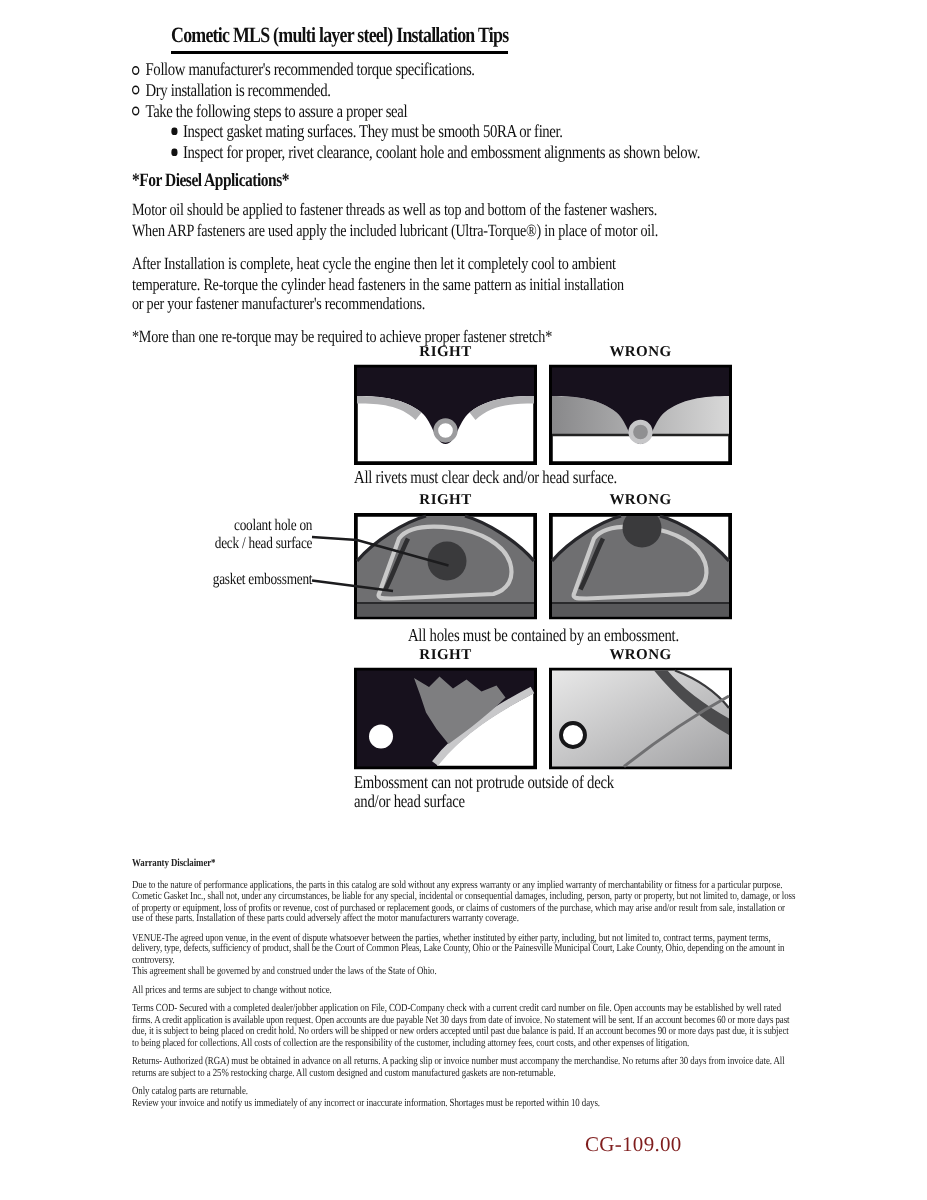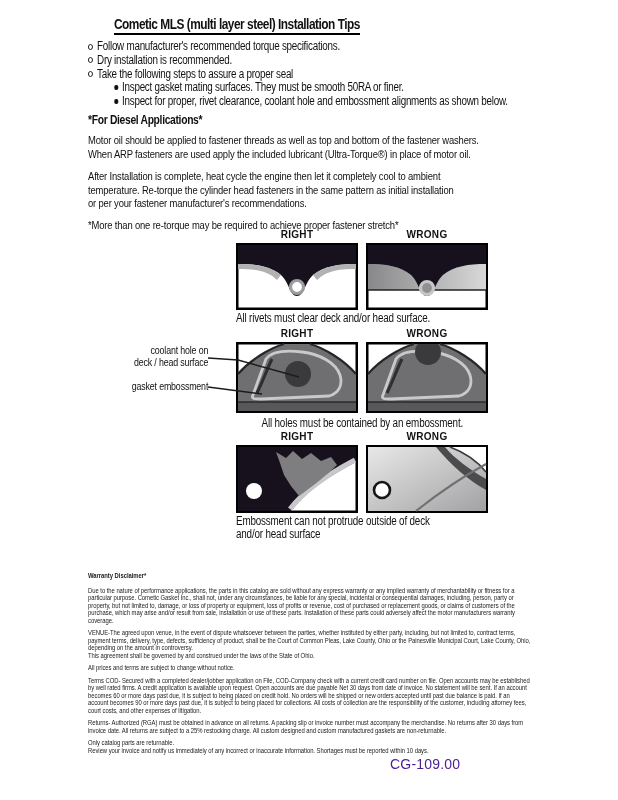--- a/index.html
+++ b/index.html
@@ -1,17 +1,17 @@
 <!DOCTYPE html>
 <html><head>
 <meta charset="utf-8">
 <style>
   html,body{margin:0;padding:0;background:#fff;}
   .page{position:relative;width:618px;height:800px;background:#fff;overflow:hidden;
-        font-family:Liberation Sans, sans-serif;color:#111;}
+        font-family:Liberation Serif, serif;color:#111;}
   .abs{position:absolute;}
   .sq{transform:scaleX(0.82);transform-origin:0 0;}
 
   .title{left:114px;top:16px;font-size:14.5px;font-weight:bold;letter-spacing:-0.6px;
          border-bottom:2px solid #000;padding-bottom:1px;white-space:nowrap;}
 
   .bullets{left:88px;top:40px;width:600px;font-size:12px;letter-spacing:-0.3px;}
   .blt{display:flex;line-height:13.8px;white-space:nowrap;}
   .blt.sub{margin-left:32px;}
   .mk-o{flex:none;width:4px;height:4px;border:1.2px solid #111;border-radius:50%;margin:3.5px 5px 0 0;}
@@ -27,21 +27,21 @@
   .caption{position:absolute;font-size:12px;letter-spacing:-0.2px;line-height:12.5px;white-space:pre-line;}
 
   .ann{position:absolute;width:149px;text-align:right;font-size:10.8px;line-height:12px;
        letter-spacing:-0.2px;white-space:pre-line;}
 
   .legal{left:88px;top:572px;width:540px;font-size:7.2px;line-height:7.5px;
          letter-spacing:-0.05px;color:#222;}
   .legal .hd{font-weight:bold;margin:0 0 7px 0;}
   .legal p{margin:0 0 5px 0;white-space:pre-line;}
 
-  .doccode{left:390px;top:756px;font-size:14px;letter-spacing:0.2px;color:#4c1d95;}
+  .doccode{left:390px;top:756px;font-size:14px;letter-spacing:0.2px;color:#7f1d1d;}
 </style>
 </head>
 <body>
 
 <div class="page">
 
   <div class="abs sq title">Cometic MLS (multi layer steel) Installation Tips</div>
 
   <div class="abs sq bullets">
     <div class="blt">

